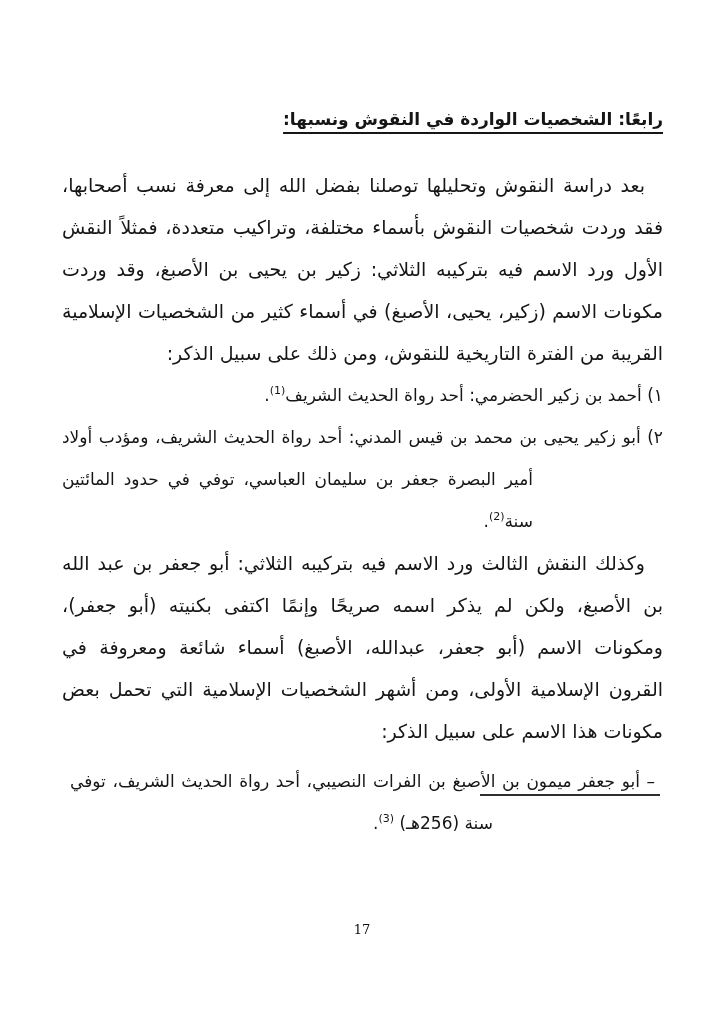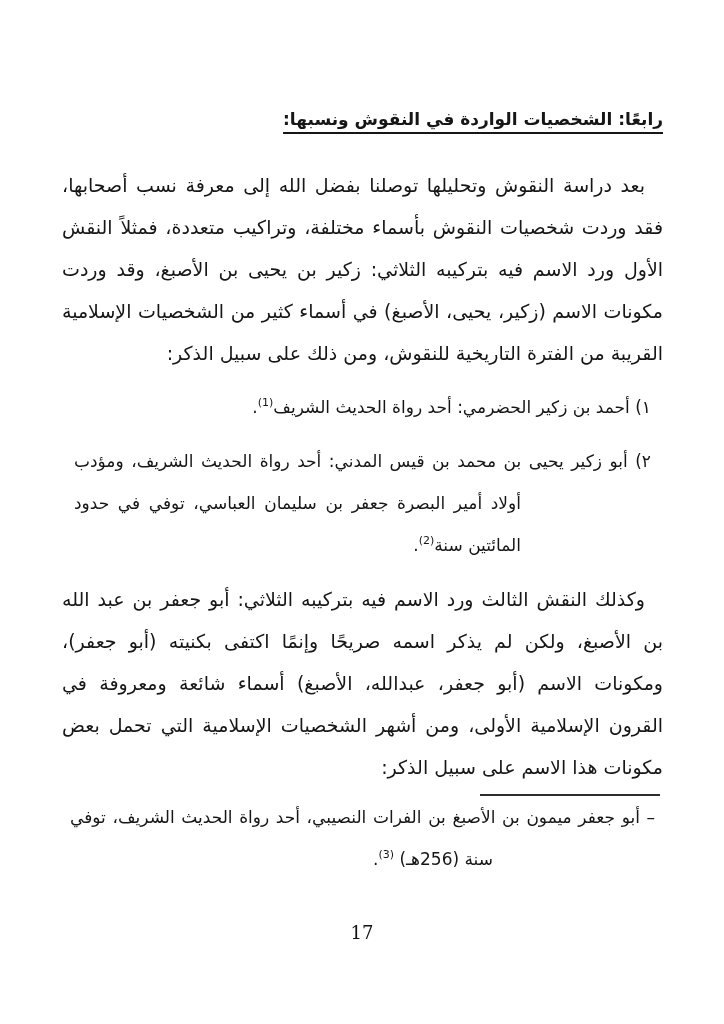--- a/index.html
+++ b/index.html
@@ -35,21 +35,21 @@
     font-size: 19px;
     line-height: 42px;
     text-align: justify;
     margin: 0;
   }
   .first-indent { text-indent: 18px; }
   .list-item {
     font-size: 17px;
     line-height: 42px;
     text-align: justify;
-    margin: 12px;
+    margin: 0;
     padding-right: 130px;
     text-indent: -130px;
   }
   .dash-item {
     font-size: 17px;
     line-height: 42px;
     text-align: justify;
     margin: 8px;
     padding-right: 162px;
     text-indent: -162px;
@@ -85,21 +85,21 @@
     line-height: 0;
     vertical-align: super;
   }
   .page-number {
     position: absolute;
     top: 922px;
     left: 0;
     right: 0;
     text-align: center;
     font-family: "DejaVu Serif", serif;
-    font-size: 18px;
+    font-size: 13px;
     color: #111;
   }
 </style>
 </head>
 <body>
 
 <div class="page">
 
   <div class="content">
 

